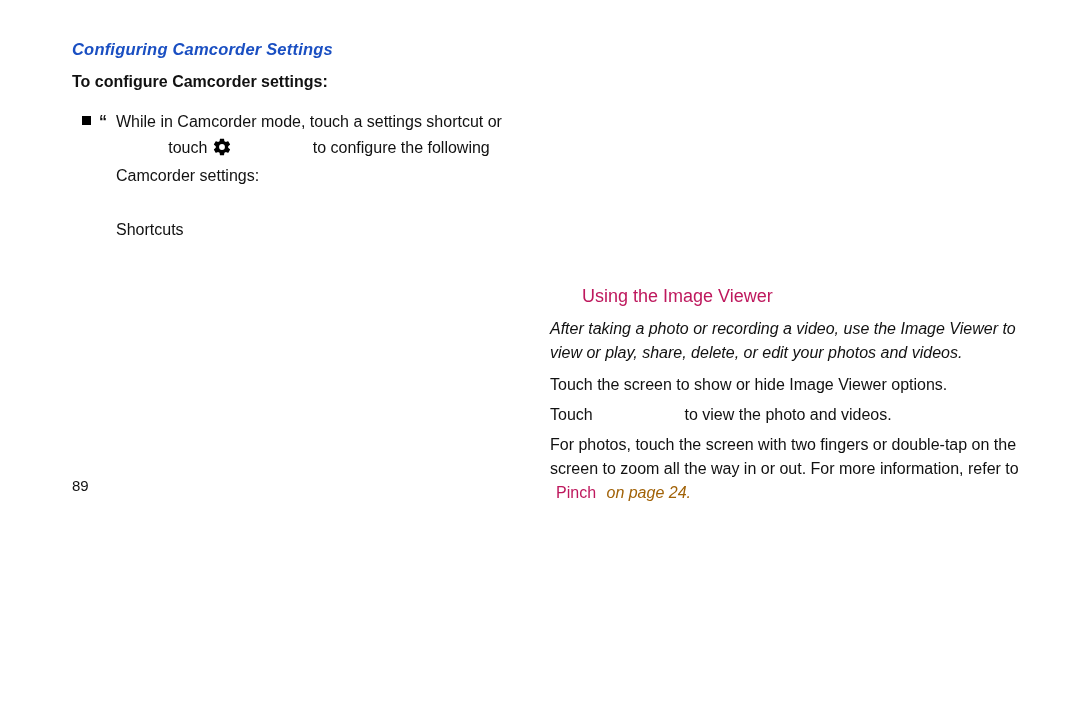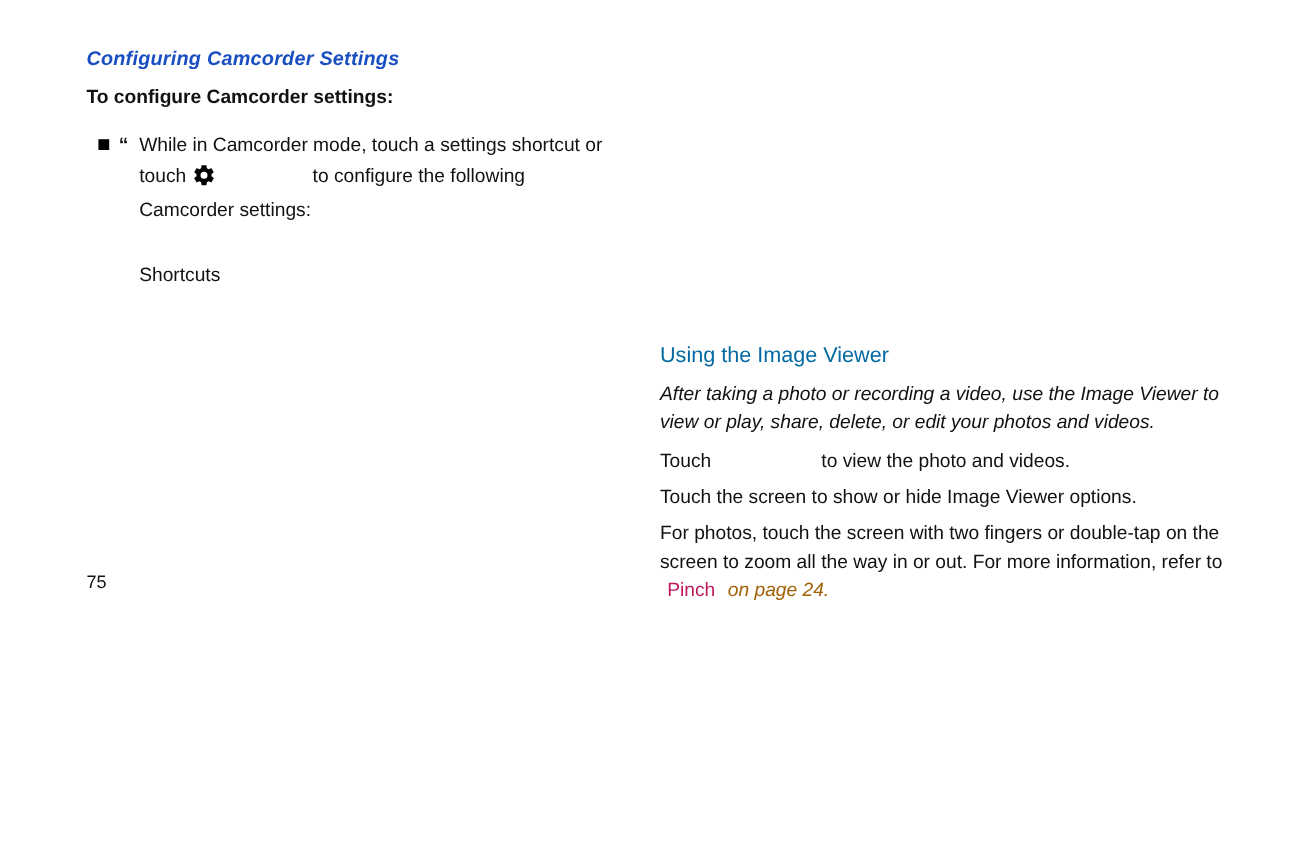--- a/index.html
+++ b/index.html
@@ -62,20 +62,21 @@
   }
   .quote-mark {
     position: absolute;
     left: 27px;
     top: 0px;
     font-size: 16px;
     font-weight: bold;
   }
   .line2 {
     margin-top: 0px;
+    text-align: center;
   }
   .gear-icon {
     display: inline-block;
     width: 20px;
     height: 20px;
     vertical-align: -4px;
     margin: 0 2px 0 0px;
   }
   .line3 {
     margin-top: 2px;
@@ -84,25 +85,26 @@
     margin-top: 28px;
     padding-left: 44px;
     font-size: 16px;
     line-height: 26px;
     color: #111;
   }
   .subblock .r1 {
     padding-left: 170px;
   }
   .section-heading {
-    color: #0369a1;
+    color: #be185d;
     font-size: 18px;
     font-weight: 400;
     margin-bottom: 10px;
     font-family: Arial, Helvetica, sans-serif;
+    margin-left: 32px;
   }
   .para {
     font-size: 16px;
     line-height: 24px;
     color: #111;
     margin-bottom: 8px;
     font-style: italic;
   }
   .touch-line {
     font-size: 16px;
@@ -164,27 +166,27 @@
 
     <div class="subblock">
       <div>Shortcuts</div>
     </div>
   </div>
 
   <div class="col-right">
     <div class="section-heading">Using the Image Viewer</div>
     <div class="para">After taking a photo or recording a video, use the Image Viewer to view or play, share, delete, or edit your photos and videos.</div>
 
+    <div class="touch-line">Touch the screen to show or hide Image Viewer options.</div>
+
     <div class="touch-line">
       <span class="touch-word">Touch</span>
       <span>to view the photo and videos.</span>
     </div>
-
-    <div class="touch-line">Touch the screen to show or hide Image Viewer options.</div>
 
     <div class="zoom-line">
       <span>For photos, touch the screen with two fingers or double-tap on the screen to zoom all the way in or out. For more information, refer to </span><span class="pinch-word">Pinch</span><span class="pinch-ref"> on page 24.</span>
     </div>
   </div>
 
-  <div class="page-number">75</div>
+  <div class="page-number">89</div>
 
 </div>
 
 </body></html>

